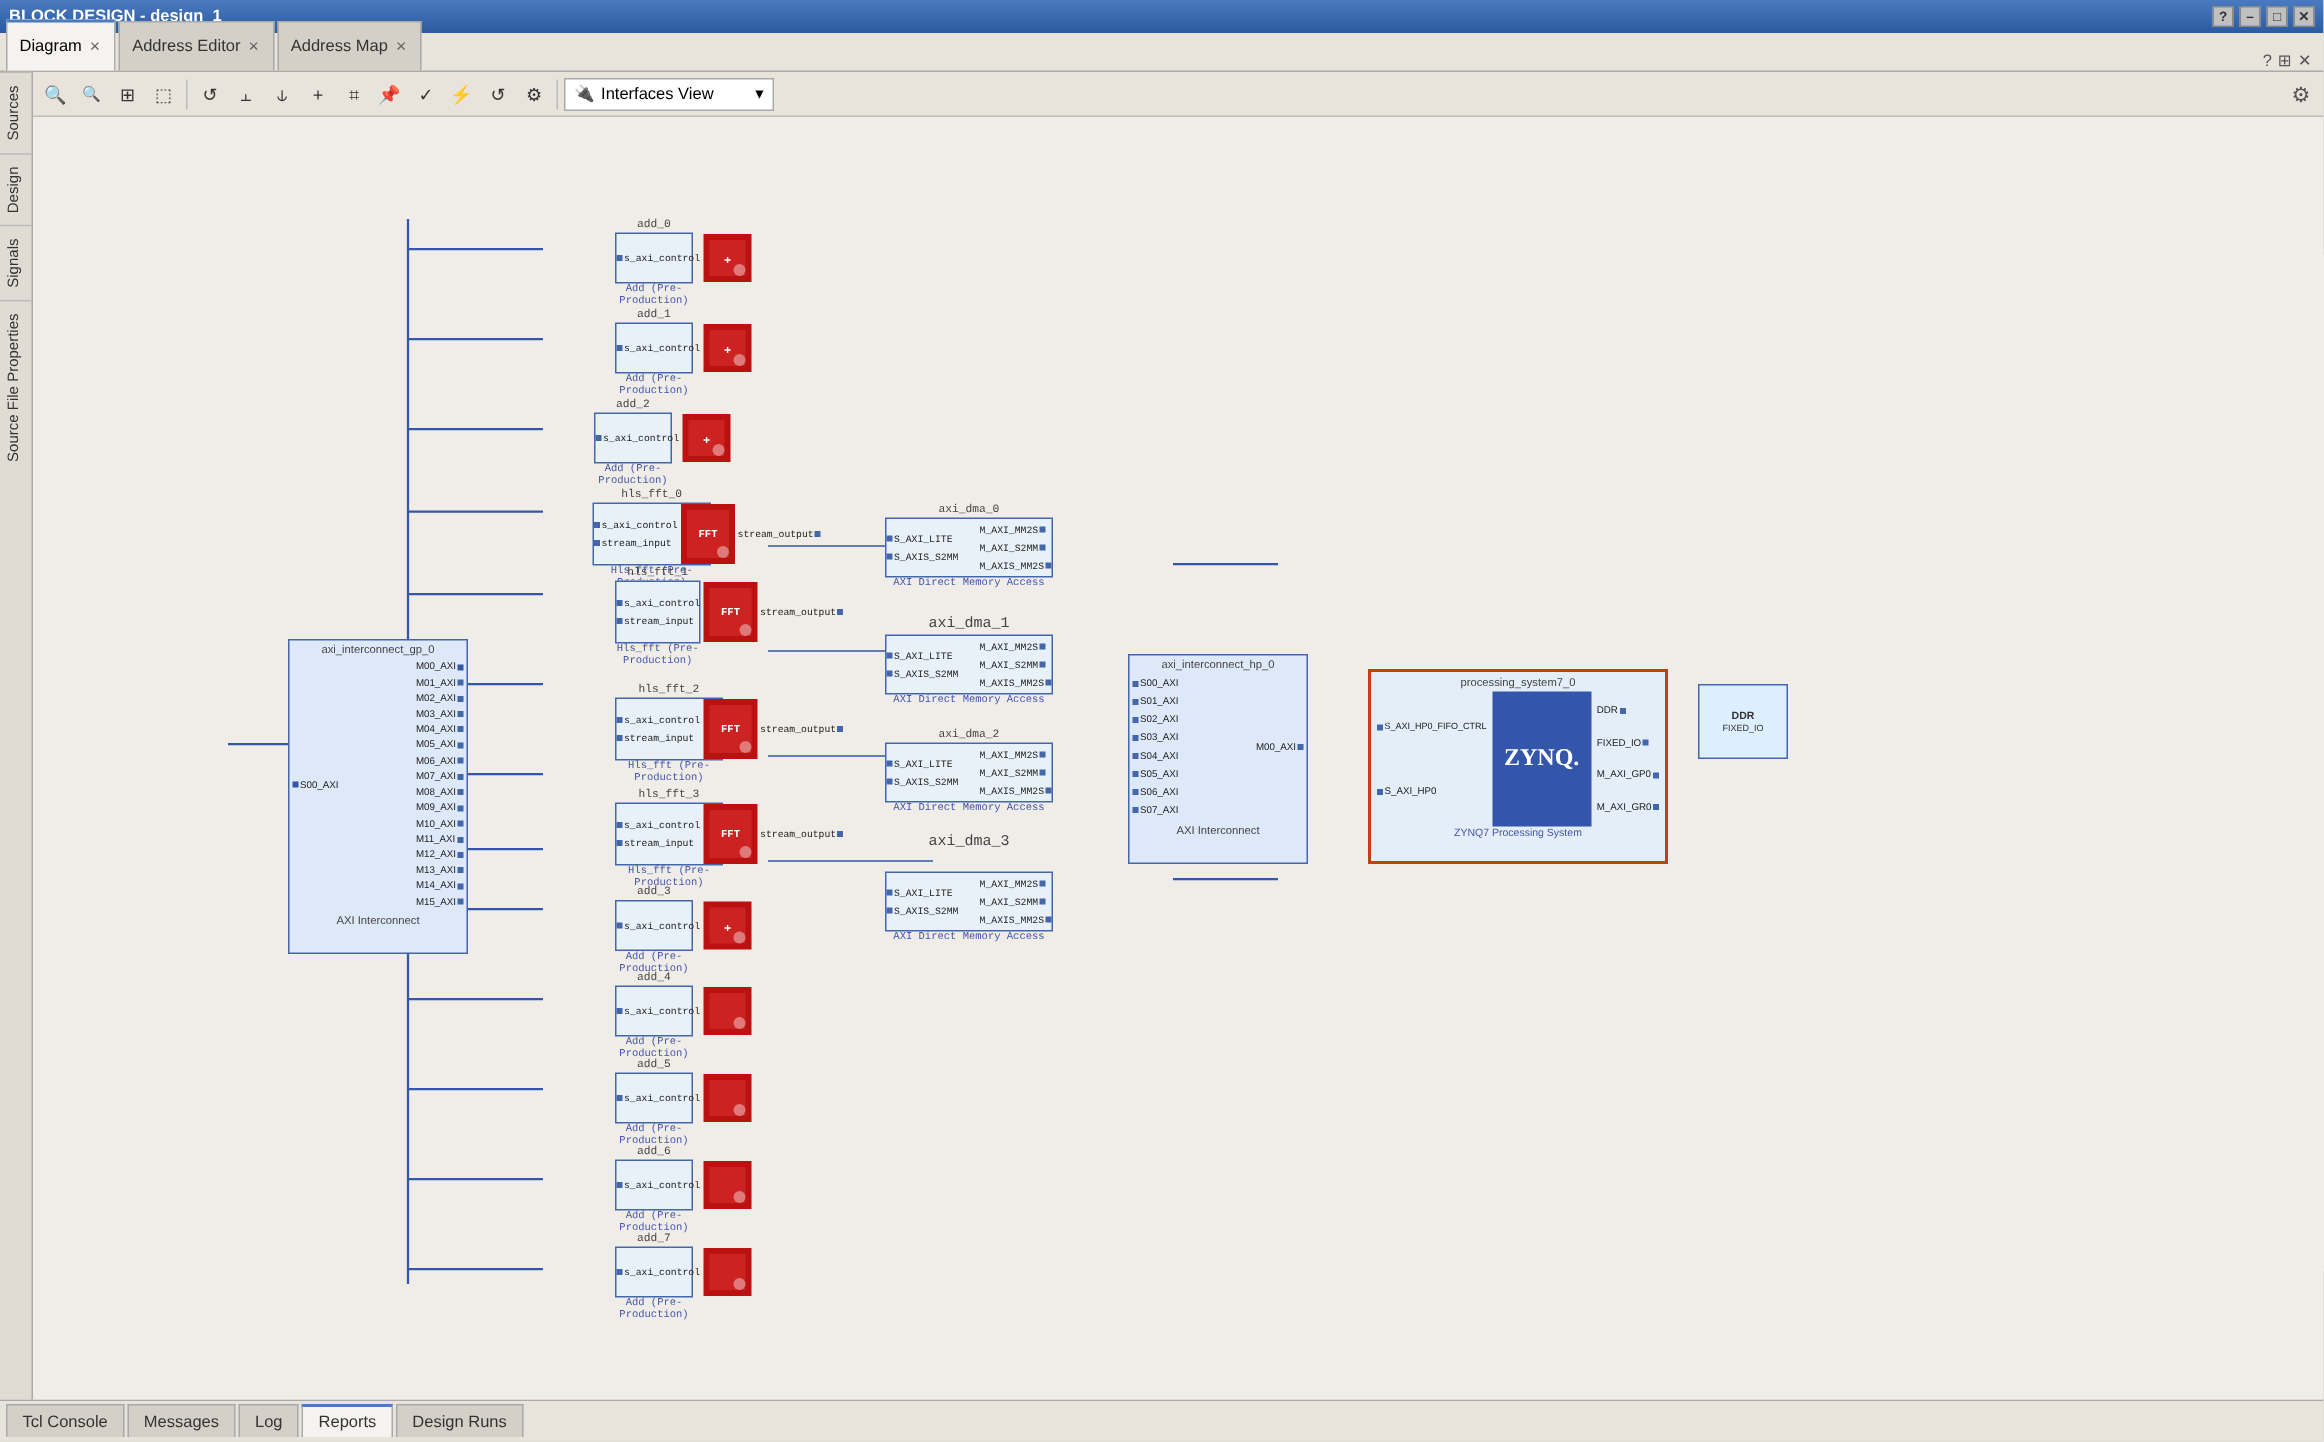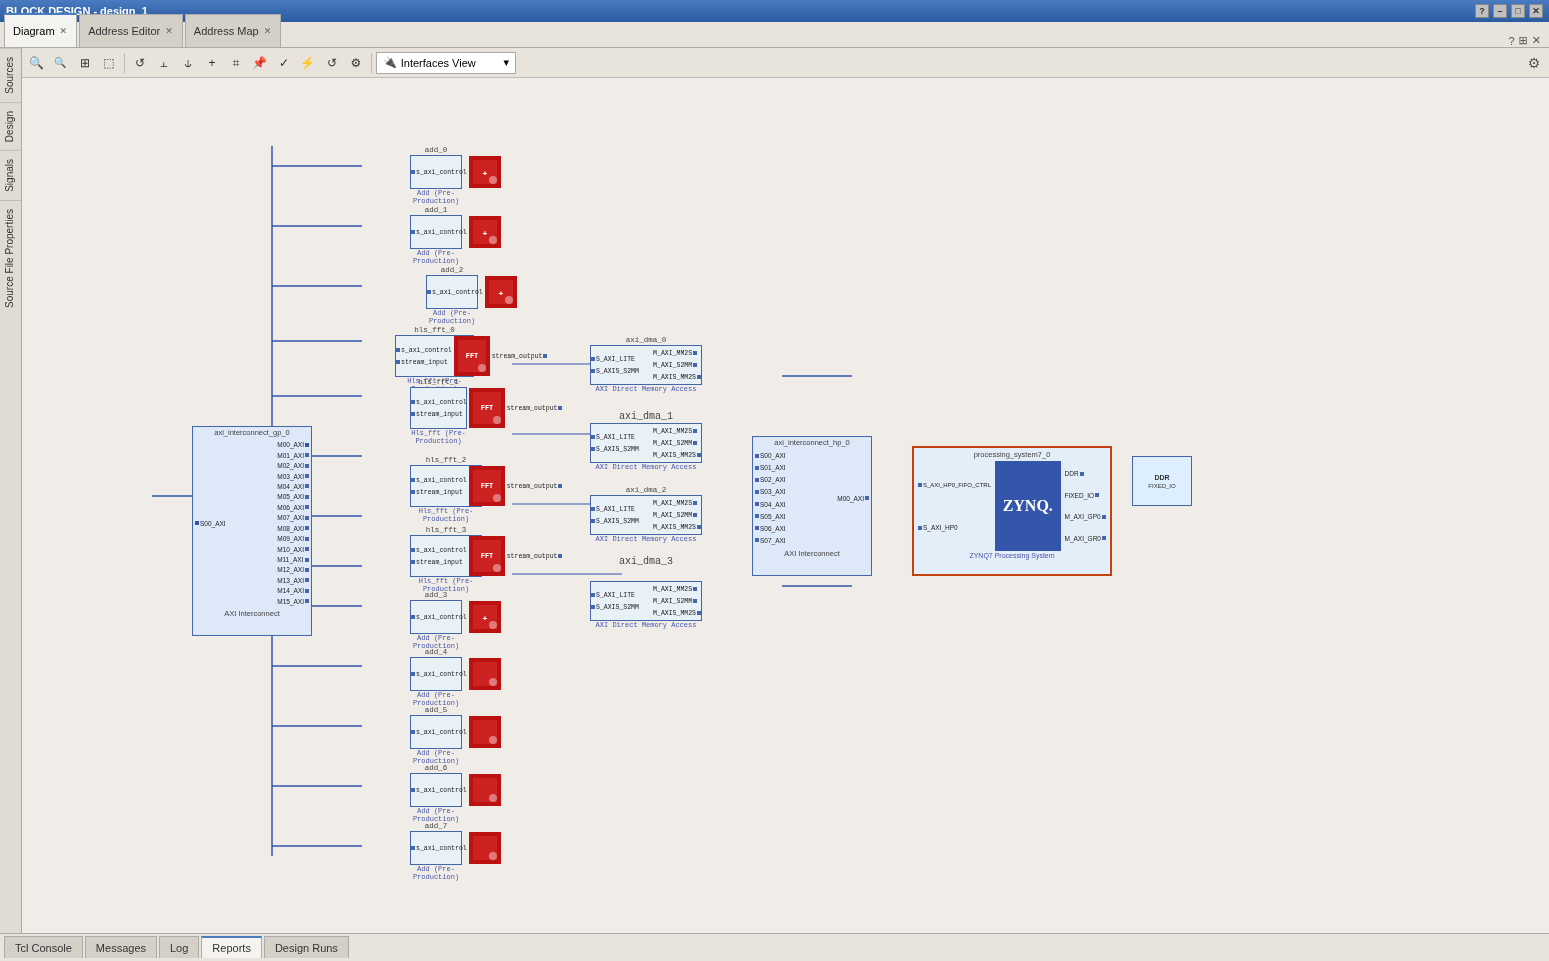--- a/index.html
+++ b/index.html
@@ -522,21 +522,21 @@
                 <svg width="28" height="28">
                     <rect x="2" y="2" width="24" height="24" fill="#cc2222"></rect>
                     <text x="14" y="18" fill="white" font-size="8" text-anchor="middle">+</text>
                   </svg>
               </div>
             </div>
           </div>
           <div style="font-size:7px; color:#4455aa; text-align:center;">Add (Pre-Production)</div>
         </div>
 
-        <div class="blk" style="left:326px; top:180px; width:100px;">
+        <div class="blk" style="left:296px; top:180px; width:100px;">
           <div style="font-size:7.5px; color:#444; text-align:center; margin-bottom:1px;">add_2</div>
           <div class="blk-outer">
             <div class="blk-body">
               <div class="blk-ports-left">
                 <div class="port-row">
                     <div class="port-dot"></div>
                     <span class="port-txt">s_axi_control</span>
                   </div>
               </div>
               <div class="blk-icon" style="width:32px; height:32px; background:#bb1111; display:flex; align-items:center; justify-content:center;">

